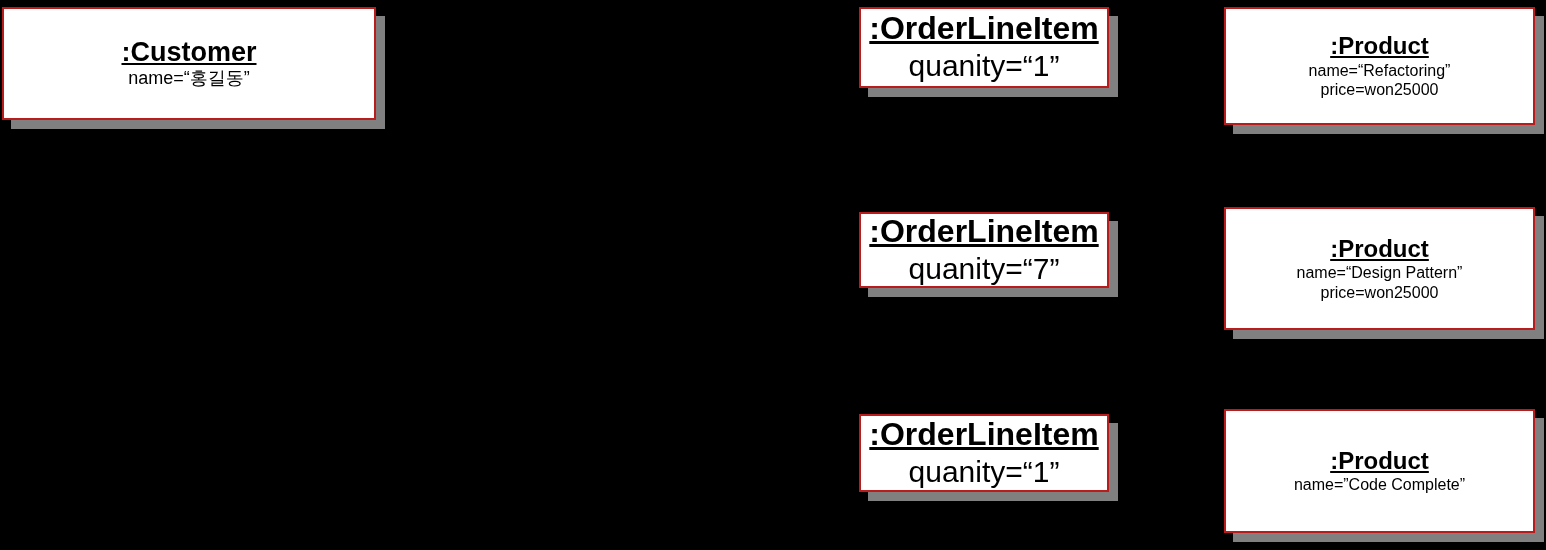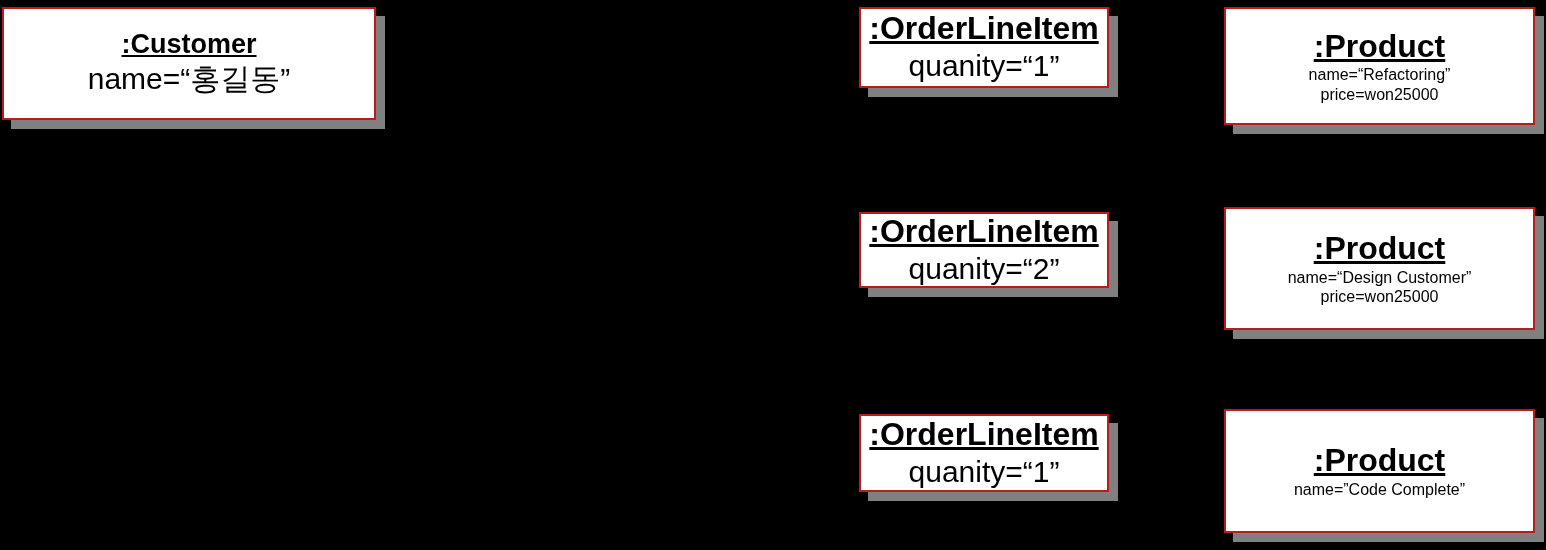--- a/index.html
+++ b/index.html
@@ -70,26 +70,26 @@
 
   .obj-attr {
     color: #000000;
     text-align: center;
     white-space: nowrap;
     line-height: 1.22;
   }
 
   
   .sz-lg .obj-title { font-size: 27px; }
-  .sz-lg .obj-attr  { font-size: 30px; }
+  .sz-lg .obj-attr  { font-size: 18px; }
 
   .sz-md .obj-title { font-size: 32px; }
   .sz-md .obj-attr  { font-size: 30px; }
 
-  .sz-sm .obj-title { font-size: 32px; }
+  .sz-sm .obj-title { font-size: 24px; }
   .sz-sm .obj-attr  { font-size: 16px; }
 
   
   .shadow-notch {
     position: absolute;
     background: #000000;
     width: 4px;
     top: 0;
     bottom: 0;
     left: 124px;
@@ -114,21 +114,21 @@
     <div class="obj-box">
       <div class="obj-title">:OrderLineItem</div>
       <div class="obj-attr">quanity=“1”</div>
     </div>
   </div>
 
   <div class="obj-node sz-md" style="left:859px; top:212px; width:250px; height:76px;">
     <div class="obj-shadow"></div>
     <div class="obj-box">
       <div class="obj-title">:OrderLineItem</div>
-      <div class="obj-attr">quanity=“2”</div>
+      <div class="obj-attr">quanity=“7”</div>
     </div>
   </div>
 
   <div class="obj-node sz-md" style="left:859px; top:414px; width:250px; height:78px;">
     <div class="obj-shadow"></div>
     <div class="obj-box">
       <div class="obj-title">:OrderLineItem</div>
       <div class="obj-attr">quanity=“1”</div>
     </div>
   </div>
@@ -139,21 +139,21 @@
       <div class="obj-title">:Product</div>
       <div class="obj-attr">name=“Refactoring”</div>
       <div class="obj-attr">price=won25000</div>
     </div>
   </div>
 
   <div class="obj-node sz-sm" style="left:1224px; top:207px; width:311px; height:123px;">
     <div class="obj-shadow"></div>
     <div class="obj-box">
       <div class="obj-title">:Product</div>
-      <div class="obj-attr">name=“Design Customer”</div>
+      <div class="obj-attr">name=“Design Pattern”</div>
       <div class="obj-attr">price=won25000</div>
     </div>
   </div>
 
   <div class="obj-node sz-sm" style="left:1224px; top:409px; width:311px; height:124px;">
     <div class="obj-shadow"></div>
     <div class="obj-box">
       <div class="obj-title">:Product</div>
       <div class="obj-attr">name=”Code Complete”</div>
     </div>

